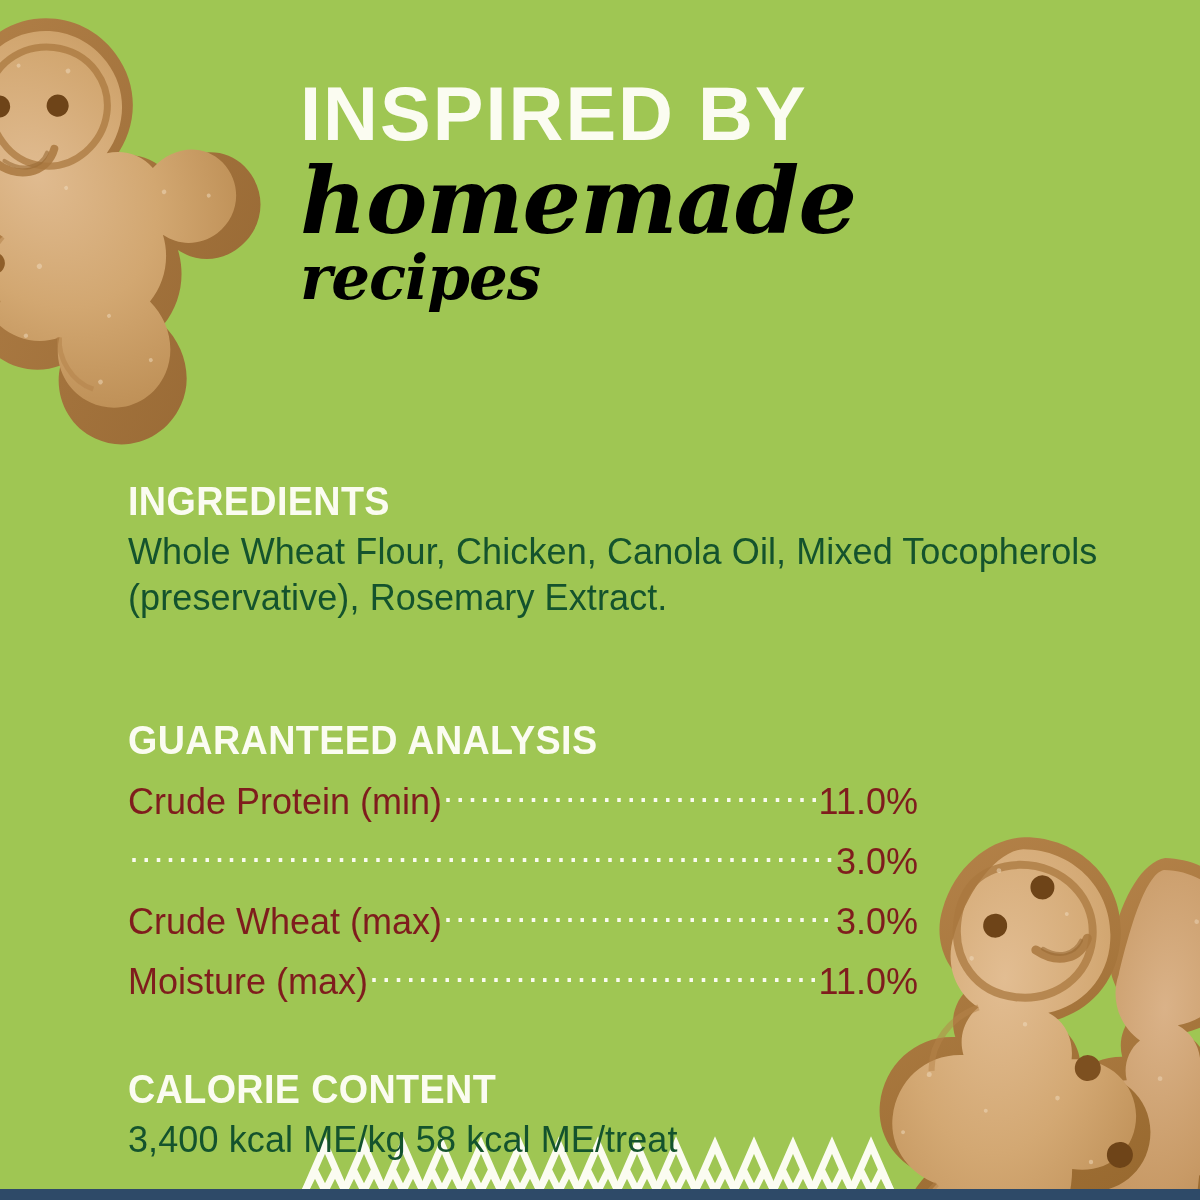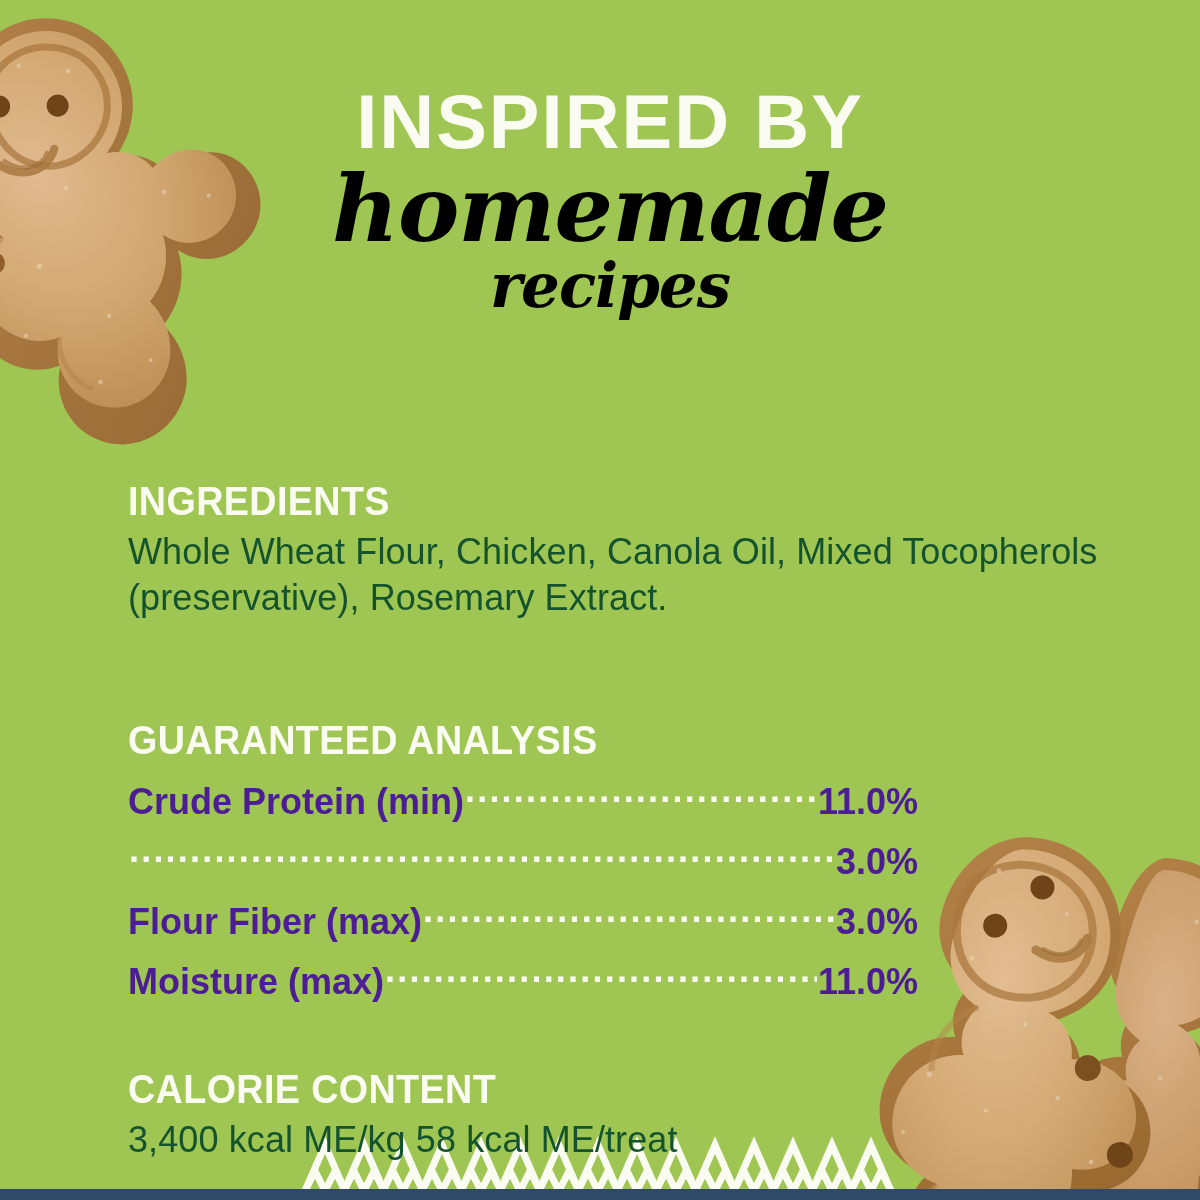--- a/index.html
+++ b/index.html
@@ -16,23 +16,22 @@
     font-family: "Liberation Sans", sans-serif;
     -webkit-font-smoothing: antialiased;
   }
 
   
   #hero {
     position: absolute;
     left: 300px;
     top: 78px;
     width: 620px;
-    text-align: center;
+    text-align: left;
     z-index: 6;
-    margin-top: 8px;
   }
   #hero-title {
     font-family: "Liberation Sans", sans-serif;
     font-weight: 700;
     font-size: 76px;
     letter-spacing: 2px;
     line-height: 0.95;
     color: #fbfcf1;
   }
   #hero-script {
@@ -91,22 +90,22 @@
   
   #analysis-rows {
     margin-top: 4px;
     width: 790px;
   }
   .analysis-row {
     display: flex;
     align-items: baseline;
     font-family: "Liberation Sans", sans-serif;
     font-size: 36px;
-    font-weight: 700;
-    color: #4c1d95;
+    font-weight: 400;
+    color: #7f1d1d;
     line-height: 1.33;
     white-space: nowrap;
   }
   .analysis-label { flex: 0 0 auto; }
   .analysis-leader {
     flex: 1 1 auto;
     overflow: hidden;
     height: 1em;
     margin: 0 1px;
     position: relative;
@@ -271,21 +270,21 @@
         <div class="analysis-row">
           <span class="analysis-label">Crude Protein (min)</span>
           <span class="analysis-leader"></span>
           <span class="analysis-value">11.0%</span>
         </div>
         <div class="analysis-row">
           <span class="analysis-leader"></span>
           <span class="analysis-value">3.0%</span>
         </div>
         <div class="analysis-row">
-          <span class="analysis-label">Flour Fiber (max)</span>
+          <span class="analysis-label">Crude Wheat (max)</span>
           <span class="analysis-leader"></span>
           <span class="analysis-value">3.0%</span>
         </div>
         <div class="analysis-row">
           <span class="analysis-label">Moisture (max)</span>
           <span class="analysis-leader"></span>
           <span class="analysis-value">11.0%</span>
         </div>
       </div>
     </section>

